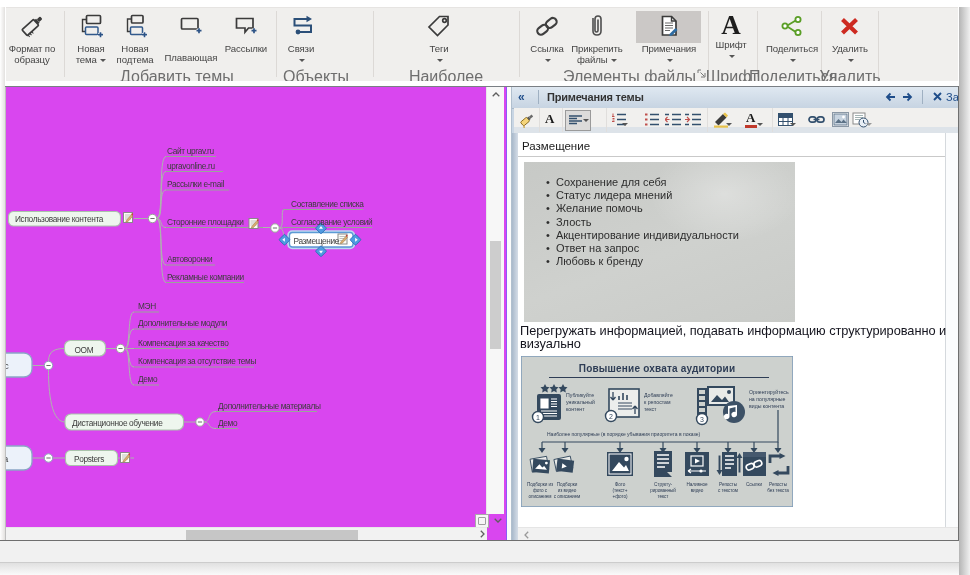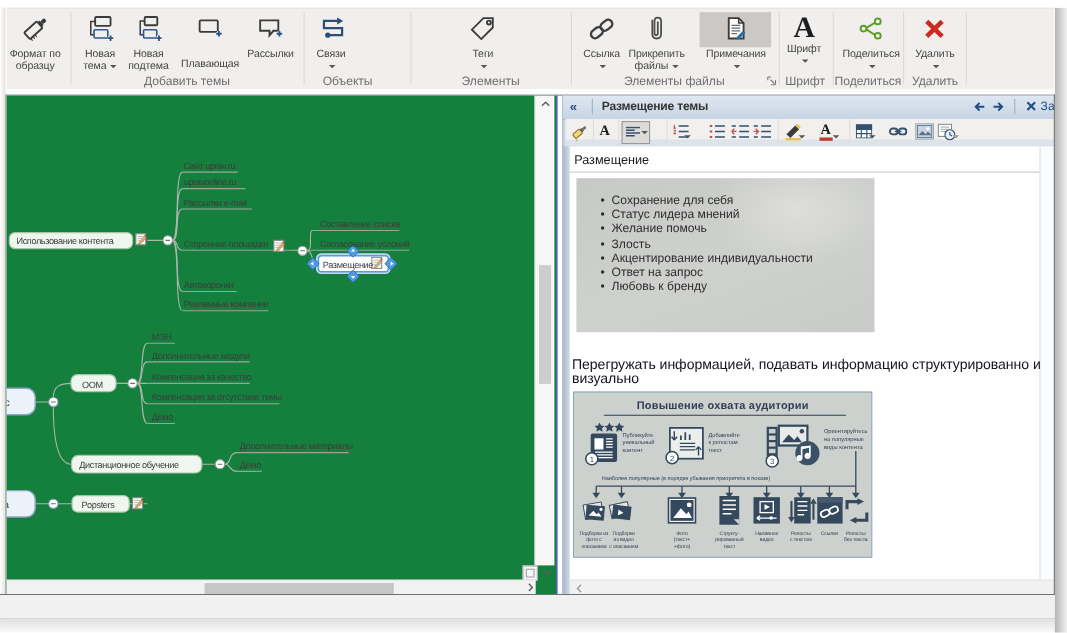--- a/index.html
+++ b/index.html
@@ -3,30 +3,30 @@
 <style>
 html,body{margin:0;padding:0}
 body{width:970px;height:575px;position:relative;overflow:hidden;background:#fff;
  font-family:"Liberation Sans",sans-serif;}
 .abs{position:absolute}
 
 #ribbon{left:6px;top:7px;width:952px;height:74px;background:#f0efed;border-bottom:1px solid #d8d5d2;border-top:1px solid #e6e4e2;}
 .rsep{position:absolute;top:3px;height:66px;width:1px;background:#dcd9d6}
 .rbtn{position:absolute;top:0;text-align:center;color:#454545;font-size:9.6px;line-height:11.5px;letter-spacing:-0.1px}
 .rbtn .ric{margin:0 auto}
-.glabel{position:absolute;top:60px;font-size:11px;color:#6e6e6e;text-align:center;white-space:nowrap}
+.glabel{position:absolute;top:60px;font-size:16px;color:#6e6e6e;text-align:center;white-space:nowrap}
 .caret{display:inline-block;width:0;height:0;border-left:3px solid transparent;border-right:3px solid transparent;border-top:3px solid #555;vertical-align:middle;margin-left:1px}
 .caret2{position:absolute;width:0;height:0;border-left:3px solid transparent;border-right:3px solid transparent;border-top:3px solid #555}
 
 #topwhite{left:0;top:0;width:970px;height:7px;background:#fff}
 #leftedge{left:0;top:7px;width:5px;height:556px;background:linear-gradient(to right,#ffffff,#e3e1df)}
 #hline{left:5px;top:86px;width:954px;height:1px;background:#7a7f84}
 #gapwhite{left:6px;top:81px;width:952px;height:5px;background:#fff}
 
-#mappane{left:5px;top:87px;width:500px;height:453px;background:#15803d;border-left:1px solid #bfbfbf;border-right:5px solid #8b5cf6}
+#mappane{left:5px;top:87px;width:500px;height:453px;background:#d946ef;border-left:1px solid #bfbfbf;border-right:1px solid #8b5cf6}
 #vscroll{position:absolute;left:480px;top:0;width:17px;height:427px;background:#f7f7f7;border-left:1px solid #e8e8e8}
 #vthumb{position:absolute;left:3px;top:154px;width:11px;height:108px;background:#cdcdcd}
 #hscroll{position:absolute;left:0;top:440px;width:481px;height:13px;background:#f2f2f2;border-top:1px solid #e8e8e8}
 #hthumb{position:absolute;left:180px;top:2px;width:172px;height:10px;background:#c6c6c6}
 #ovbtn{position:absolute;left:469px;top:427px;width:12px;height:12px;border:1px solid #a9a9a9;background:#f6f6f6}
 #ovbtn div{margin:2px;width:6px;height:6px;border:1px solid #9f9f9f;border-radius:1px}
 
 #splitter{left:507px;top:87px;width:4px;height:453px;background:#fcfcfc}
 
 #rpanel{left:511px;top:87px;width:446px;height:453px;background:#c9d6e4;border-left:1px solid #b0bfce}
@@ -51,21 +51,21 @@
 <div class="rsep" style="left:270px"></div>
 <div class="rsep" style="left:367px"></div>
 <div class="rsep" style="left:513px"></div>
 <div class="rsep" style="left:702px"></div>
 <div class="rsep" style="left:751px"></div>
 <div class="rsep" style="left:815px"></div>
 <div class="rsep" style="left:872px"></div>
 
 <div class="glabel" style="left:114px;width:100px">Добавить темы</div>
 <div class="glabel" style="left:270px;width:80px">Объекты</div>
-<div class="glabel" style="left:400px;width:80px">Элементы</div>
+<div class="glabel" style="left:400px;width:80px">Наиболее</div>
 <div class="glabel" style="left:557px;width:100px">Элементы файлы</div>
 <div class="glabel" style="left:686px;width:80px">Шрифт</div>
 <div class="glabel" style="left:743px;width:80px">Поделиться</div>
 <div class="glabel" style="left:804px;width:80px">Удалить</div>
 <svg style="position:absolute;left:691px;top:61px" width="9" height="9" viewBox="0 0 9 9">
       <path d="M1 1h3M1 1v3M8 8H4M8 8V4M7 7L3.5 3.5" stroke="#777" stroke-width="1" fill="none"></path>
     </svg>
 
 <div style="position:absolute;left:630px;top:3px;width:65px;height:32px;background:#cbc8c6"></div>
 
@@ -369,21 +369,21 @@
     </div>
   <svg style="position:absolute;left:474px;top:443px" width="5" height="8" viewBox="0 0 5 8">
       <path d="M.8 .7L4 4 .8 7.3" stroke="#5f5f5f" stroke-width="1.3" fill="none"></path>
     </svg>
 </div>
 <div class="abs" id="splitter"></div>
 <div class="abs" id="rpanel">
   <div id="rhead">
     <span style="position:absolute;left:6px;top:3px;color:#1f4d8a;font-weight:bold;font-size:12px">«</span>
     <div style="position:absolute;left:26px;top:3px;width:1px;height:14px;background:#9fb0c2"></div>
-    <span style="position:absolute;left:35px;top:4px;color:#333;font-size:11px;font-weight:bold;letter-spacing:-0.2px">Размещение темы</span>
+    <span style="position:absolute;left:35px;top:4px;color:#333;font-size:11px;font-weight:bold;letter-spacing:-0.2px">Примечания темы</span>
     <svg style="position:absolute;left:372px;top:5px" width="11" height="10" viewBox="0 0 11 10">
         <path d="M11 5H3M6.5 1.5L3 5l3.5 3.5" stroke="#1f4d8a" stroke-width="1.8" fill="none"></path>
       </svg>
     <svg style="position:absolute;left:391px;top:5px" width="11" height="10" viewBox="0 0 11 10">
         <path d="M0 5h8M4.5 1.5L8 5 4.5 8.5" stroke="#1f4d8a" stroke-width="1.8" fill="none"></path>
       </svg>
     <div style="position:absolute;left:410px;top:3px;width:1px;height:14px;background:#9fb0c2"></div>
     <svg style="position:absolute;left:421px;top:5px" width="9" height="9" viewBox="0 0 9 9">
         <path d="M1 1l7 7M8 1L1 8" stroke="#1f4d8a" stroke-width="1.9"></path>
       </svg>
@@ -471,21 +471,21 @@
         <path d="M3 3.5h8M3 5.5h8M3 7.5h5" stroke="#9aa" stroke-width=".9"></path>
         <circle cx="11.5" cy="10.5" r="4.5" fill="#e8eef5" stroke="#33506e"></circle>
         <path d="M11.5 8v2.5l2 1.2" stroke="#33506e" fill="none"></path>
       </svg>
     <div class="caret2" style="left:352px;top:15px;border-top-color:#999"></div>
   </div>
   <div style="position:absolute;left:0;top:46px;width:6px;height:407px;background:linear-gradient(to right,#a9b9cb,#d5dde7)"></div>
     <div id="rcontent">
     <span style="position:absolute;left:4px;top:7px;font-size:11.5px;color:#1c1c1c">Размещение</span>
     <div style="position:absolute;left:0px;top:23px;width:427px;height:1px;background:#c9c9c9"></div>
-    <div style="position:absolute;left:6px;top:29px;width:271px;height:140px;background:
+    <div style="position:absolute;left:6px;top:29px;width:271px;height:160px;background:
       radial-gradient(100px 65px at 74% 20%,rgba(255,255,255,.32),rgba(255,255,255,0) 75%),
       linear-gradient(160deg,#c7c9c6,#cfd1ce 55%,#c9cbc8);">
       <div style="position:absolute;left:22px;top:14px;font-size:11px;color:#2d2d2d;line-height:13.2px">
         •&nbsp; Сохранение для себя<br>
         •&nbsp; Статус лидера мнений<br>
         •&nbsp; Желание помочь<br>
         •&nbsp; Злость<br>
         •&nbsp; Акцентирование индивидуальности<br>
         •&nbsp; Ответ на запрос<br>
         •&nbsp; Любовь к бренду

